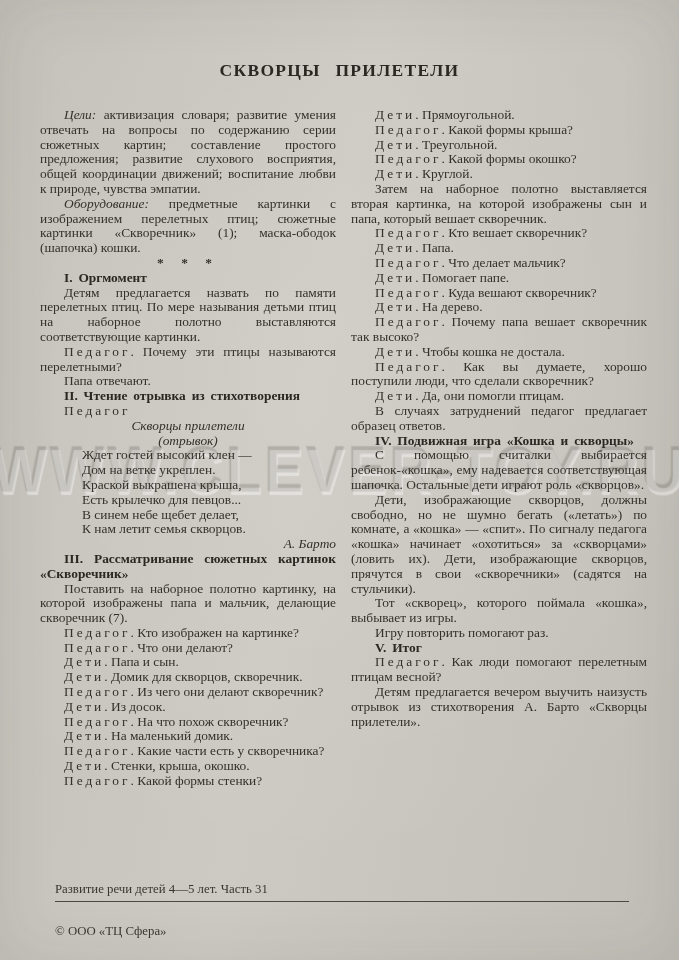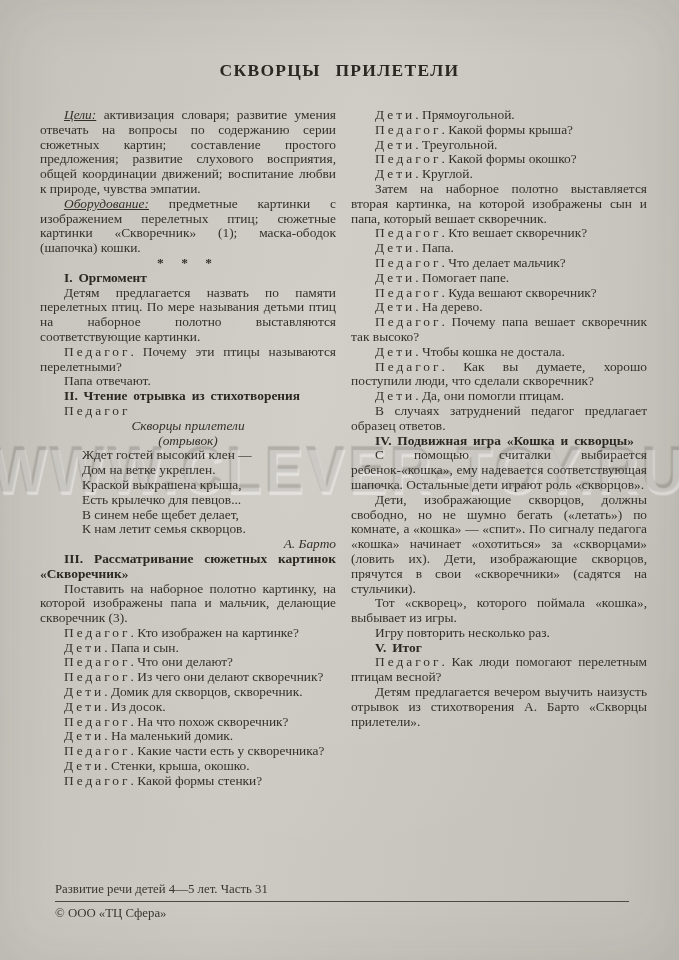--- a/index.html
+++ b/index.html
@@ -39,28 +39,28 @@
   .p{margin:4px 0 0;}
   .h{font-weight:bold;word-spacing:2.5px;margin:7px 0 4px;color:#2b2823;}
   .d{margin:0;}
   .sp{letter-spacing:3px;}
   .stars{text-align:center;text-indent:0;letter-spacing:7px;font-weight:bold;margin:5px 0 2px;}
   .poemtitle{text-align:center;text-indent:0;font-style:italic;margin:5px 0 3px;}
   .verse{padding-left:42px;text-indent:0;text-align:left;margin:0;}
   .vline{display:block;}
   .author{text-align:right;font-style:italic;text-indent:0;margin:0 36px 2px 0;}
   .speaker{letter-spacing:3px;margin:2px 0 0;}
-  .lead{font-style:italic;text-decoration:underline;}
+  .lead{font-style:italic;}
   .footer{
     position:absolute;left:55px;right:50px;top:882px;
     font-size:12.8px;color:#3a362f;
   }
   .footer-row{display:flex;align-items:baseline;
     padding-bottom:4px;border-bottom:1px solid #4d4941;}
-  .copyright{margin-top:4px;}
+  .copyright{margin-top:22px;}
 </style>
 </head>
 <body>
 
 <div class="page">
 
   <div class="watermark">WWW.CLEVER-TOY.RU</div>
 
   <h1 class="doc-title">СКВОРЦЫ  ПРИЛЕТЕЛИ</h1>
 
@@ -82,26 +82,26 @@
         <p class="blk verse">
           <span class="vline">Ждет гостей высокий клен —</span>
           <span class="vline">Дом на ветке укреплен.</span>
           <span class="vline">Краской выкрашена крыша,</span>
           <span class="vline">Есть крылечко для певцов...</span>
           <span class="vline">В синем небе щебет делает,</span>
           <span class="vline">К нам летит семья скворцов.</span>
         </p>
         <p class="blk author">А. Барто</p>
         <h3 class="blk h">III. Рассматривание сюжетных картинок «Скворечник»</h3>
-        <p class="blk p">Поставить на наборное полотно картинку, на которой изображены папа и мальчик, делающие скворечник (3).</p>
+        <p class="blk p">Поставить на наборное полотно картинку, на которой изображены папа и мальчик, делающие скворечник (7).</p>
         <p class="blk d"><span class="sp">Педагог</span>. Кто изображен на картинке?</p>
+        <p class="blk d"><span class="sp">Педагог</span>. Что они делают?</p>
         <p class="blk d"><span class="sp">Дети</span>. Папа и сын.</p>
-        <p class="blk d"><span class="sp">Педагог</span>. Что они делают?</p>
+        <p class="blk d"><span class="sp">Дети</span>. Домик для скворцов, скворечник.</p>
         <p class="blk d"><span class="sp">Педагог</span>. Из чего они делают скворечник?</p>
-        <p class="blk d"><span class="sp">Дети</span>. Домик для скворцов, скворечник.</p>
         <p class="blk d"><span class="sp">Дети</span>. Из досок.</p>
         <p class="blk d"><span class="sp">Педагог</span>. На что похож скворечник?</p>
         <p class="blk d"><span class="sp">Дети</span>. На маленький домик.</p>
         <p class="blk d"><span class="sp">Педагог</span>. Какие части есть у скворечника?</p>
         <p class="blk d"><span class="sp">Дети</span>. Стенки, крыша, окошко.</p>
         <p class="blk d"><span class="sp">Педагог</span>. Какой формы стенки?</p>
       </div>
     <div class="col" id="col-right">
         <p class="blk d"><span class="sp">Дети</span>. Прямоугольной.</p>
         <p class="blk d"><span class="sp">Педагог</span>. Какой формы крыша?</p>
@@ -117,21 +117,21 @@
         <p class="blk d"><span class="sp">Дети</span>. На дерево.</p>
         <p class="blk d"><span class="sp">Педагог</span>. Почему папа вешает скворечник так высоко?</p>
         <p class="blk d"><span class="sp">Дети</span>. Чтобы кошка не достала.</p>
         <p class="blk d"><span class="sp">Педагог</span>. Как вы думаете, хорошо поступили люди, что сделали скворечник?</p>
         <p class="blk d"><span class="sp">Дети</span>. Да, они помогли птицам.</p>
         <p class="blk p">В случаях затруднений педагог предлагает образец ответов.</p>
         <h3 class="blk h">IV. Подвижная игра «Кошка и скворцы»</h3>
         <p class="blk p">С помощью считалки выбирается ребенок-«кошка», ему надевается соответствующая шапочка. Остальные дети играют роль «скворцов».</p>
         <p class="blk p">Дети, изображающие скворцов, должны свободно, но не шумно бегать («летать») по комнате, а «кошка» — «спит». По сигналу педагога «кошка» начинает «охотиться» за «скворцами» (ловить их). Дети, изображающие скворцов, прячутся в свои «скворечники» (садятся на стульчики).</p>
         <p class="blk p">Тот «скворец», которого поймала «кошка», выбывает из игры.</p>
-        <p class="blk p">Игру повторить несколько раз.</p>
+        <p class="blk p">Игру повторить помогают раз.</p>
         <h3 class="blk h">V. Итог</h3>
         <p class="blk d"><span class="sp">Педагог</span>. Как люди помогают перелетным птицам весной?</p>
         <p class="blk p">Детям предлагается вечером выучить наизусть отрывок из стихотворения А. Барто «Скворцы прилетели».</p>
       </div>
   </div>
 
   <div class="footer">
     <div class="footer-row">
       <span>Развитие речи детей 4—5 лет. Часть 3</span>
       <span>1</span>

